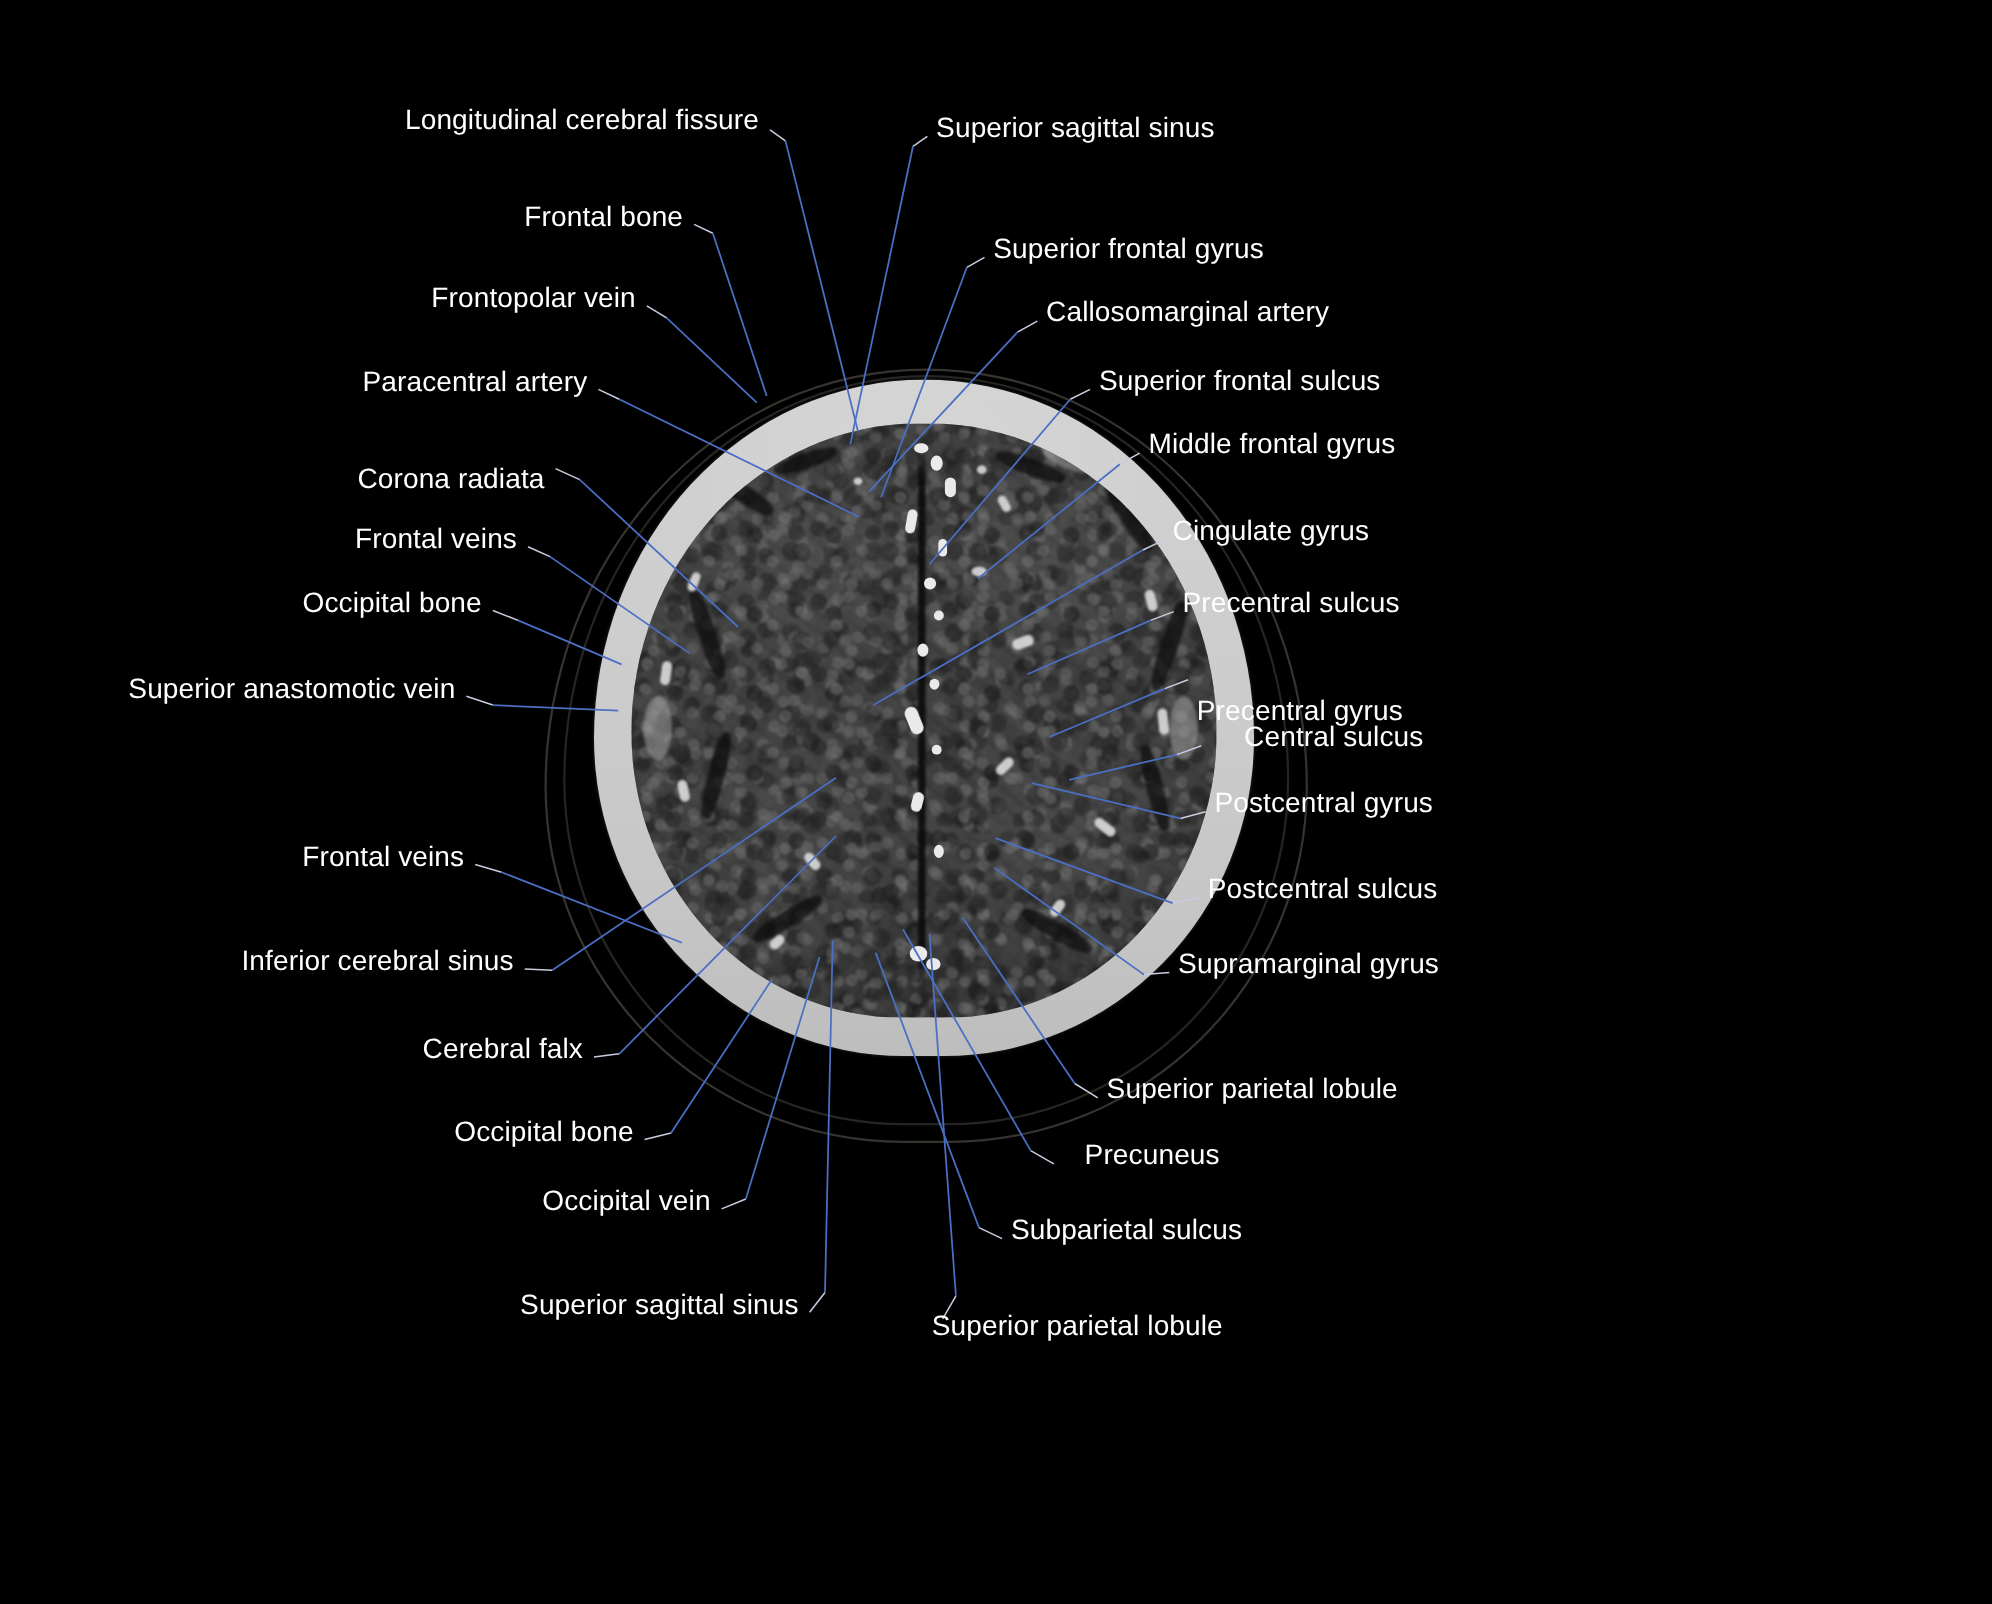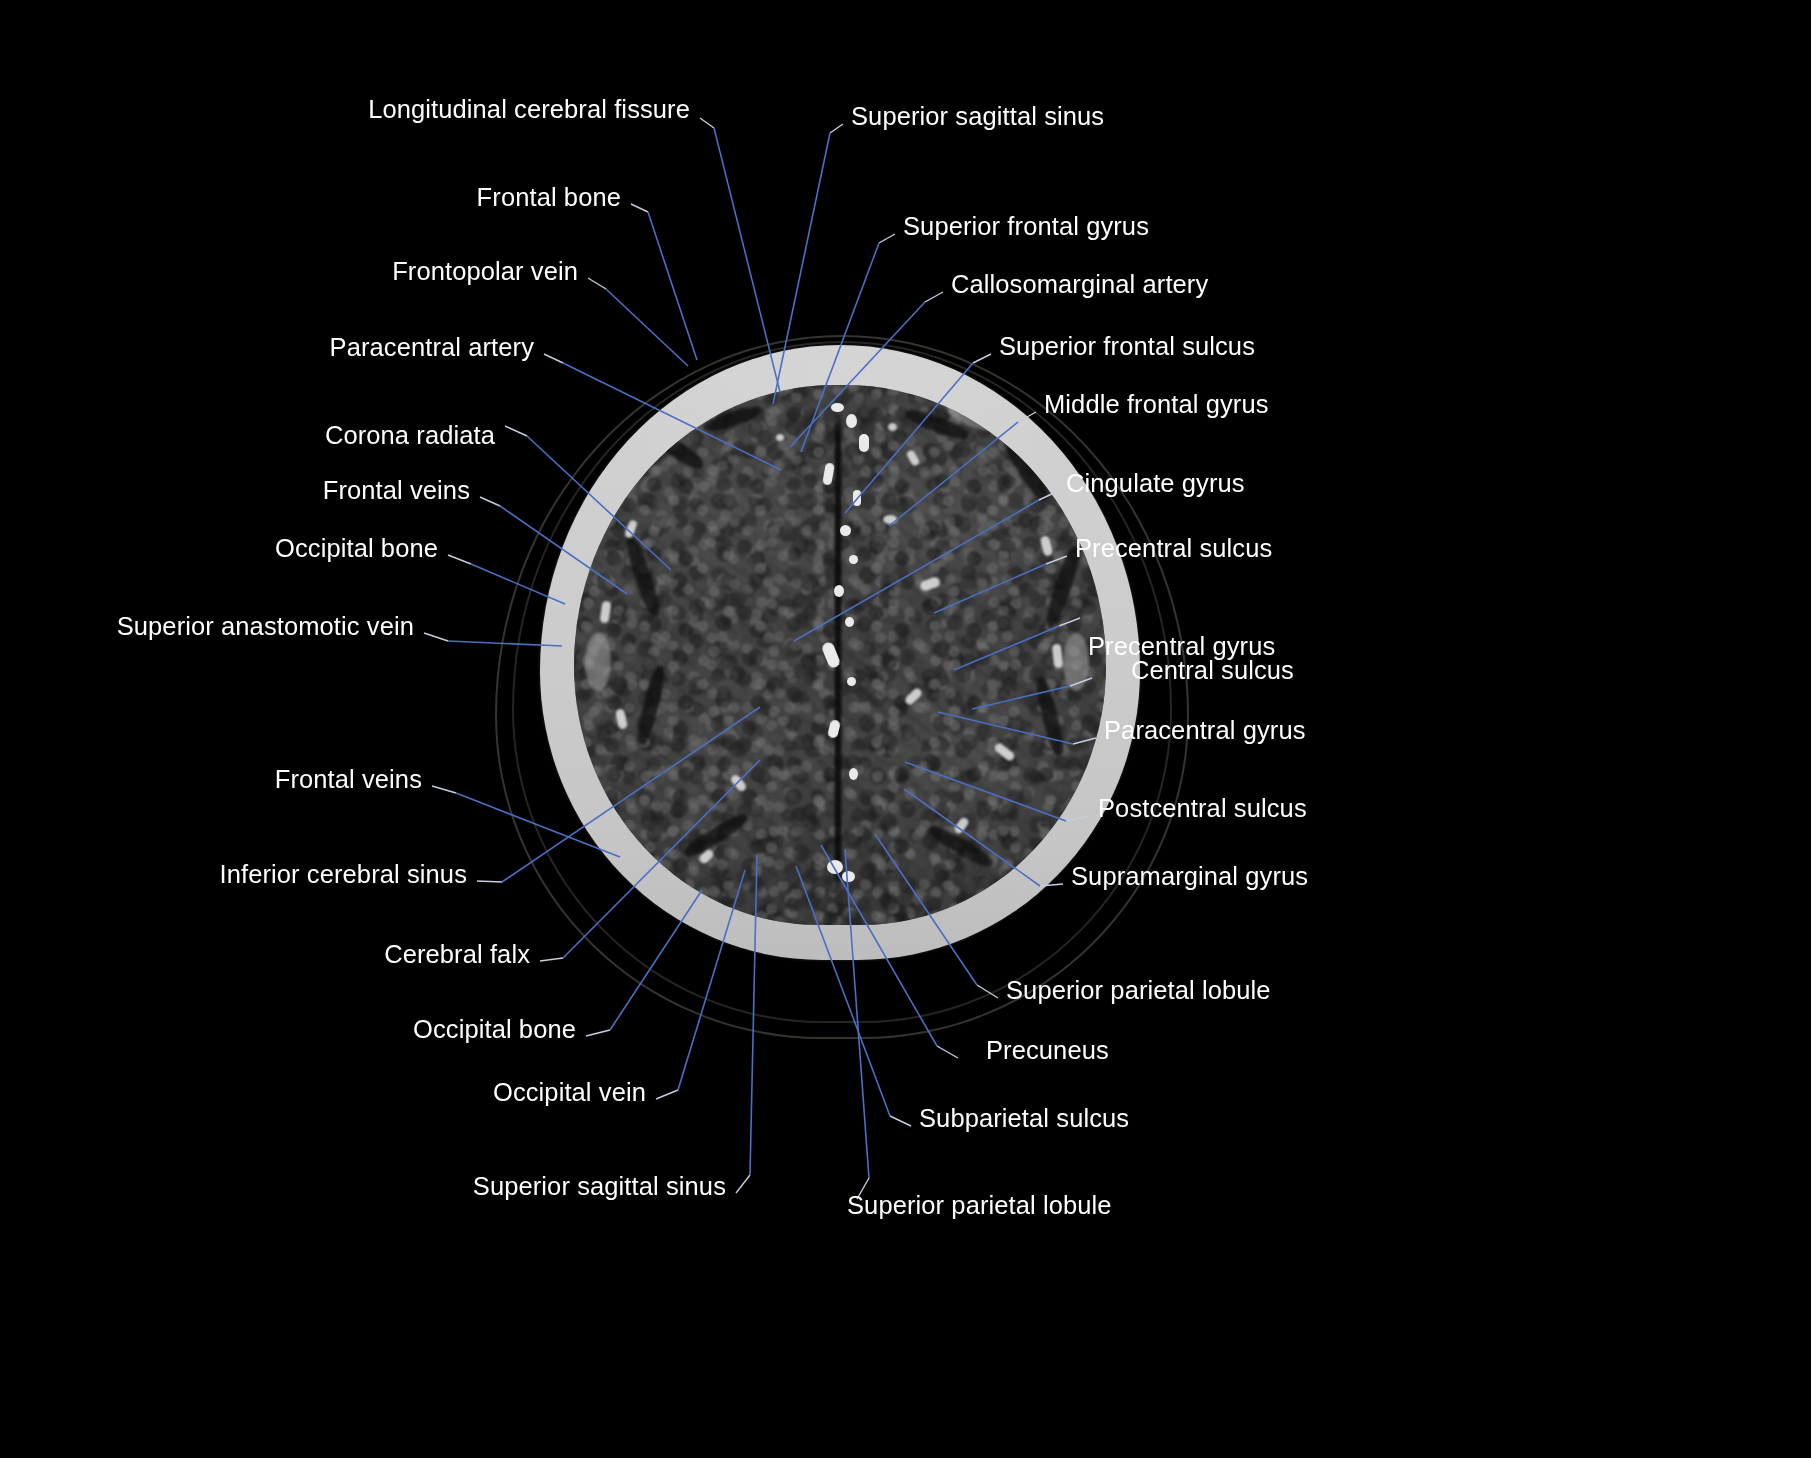--- a/index.html
+++ b/index.html
@@ -244,21 +244,21 @@
       <div class="lbl l" style="top: 347px; left: 999px;">Superior frontal sulcus</div>
       <div class="lbl r" style="top: 436px; left: 495px; transform: translate(-100%, -50%);">Corona radiata</div>
       <div class="lbl l" style="top: 405px; left: 1044px;">Middle frontal gyrus</div>
       <div class="lbl r" style="top: 491px; left: 470px; transform: translate(-100%, -50%);">Frontal veins</div>
       <div class="lbl l" style="top: 484px; left: 1066px;">Cingulate gyrus</div>
       <div class="lbl r" style="top: 549px; left: 438px; transform: translate(-100%, -50%);">Occipital bone</div>
       <div class="lbl l" style="top: 549px; left: 1075px;">Precentral sulcus</div>
       <div class="lbl r" style="top: 627px; left: 414px; transform: translate(-100%, -50%);">Superior anastomotic vein</div>
       <div class="lbl l" style="top: 611px; left: 1088px; margin-top: 36px;">Precentral gyrus</div>
       <div class="lbl l" style="top: 671px; left: 1100px; margin-left: 31px;">Central sulcus</div>
-      <div class="lbl l" style="top: 731px; left: 1104px;">Paracentral gyrus</div>
+      <div class="lbl l" style="top: 731px; left: 1104px;">Postcentral gyrus</div>
       <div class="lbl l" style="top: 809px; left: 1098px;">Postcentral sulcus</div>
       <div class="lbl r" style="top: 780px; left: 422px; transform: translate(-100%, -50%);">Frontal veins</div>
       <div class="lbl l" style="top: 877px; left: 1071px;">Supramarginal gyrus</div>
       <div class="lbl r" style="top: 875px; left: 467px; transform: translate(-100%, -50%);">Inferior cerebral sinus</div>
       <div class="lbl r" style="top: 955px; left: 530px; transform: translate(-100%, -50%);">Cerebral falx</div>
       <div class="lbl r" style="top: 1030px; left: 576px; transform: translate(-100%, -50%);">Occipital bone</div>
       <div class="lbl r" style="top: 1093px; left: 646px; transform: translate(-100%, -50%);">Occipital vein</div>
       <div class="lbl r" style="top: 1187px; left: 726px; transform: translate(-100%, -50%);">Superior sagittal sinus</div>
       <div class="lbl l" style="top: 1119px; left: 919px;">Subparietal sulcus</div>
       <div class="lbl l" style="top: 1051px; left: 966px; margin-left: 20px;">Precuneus</div>

